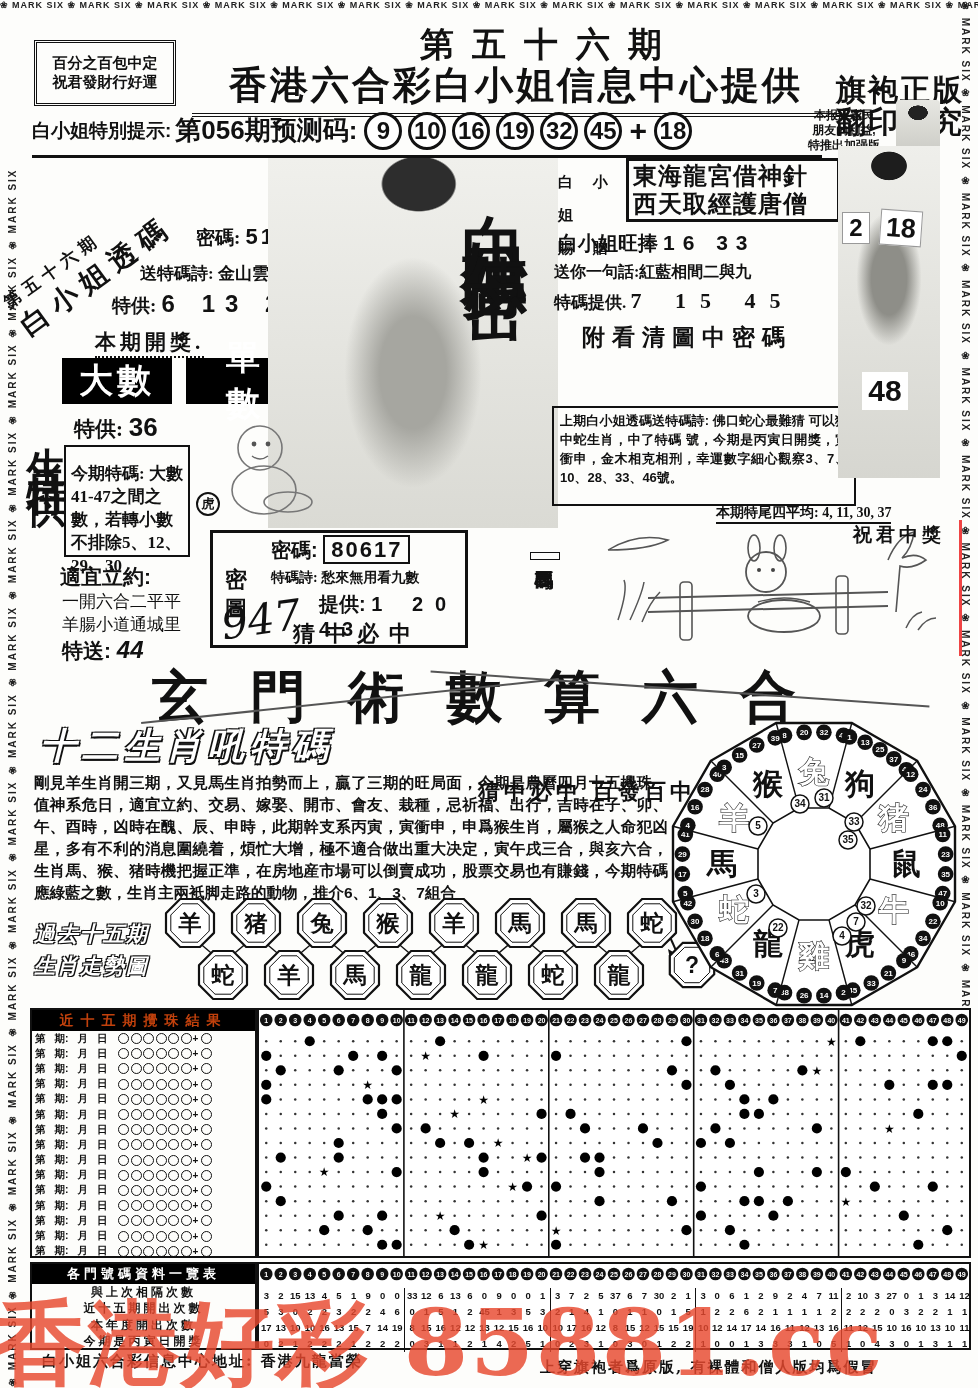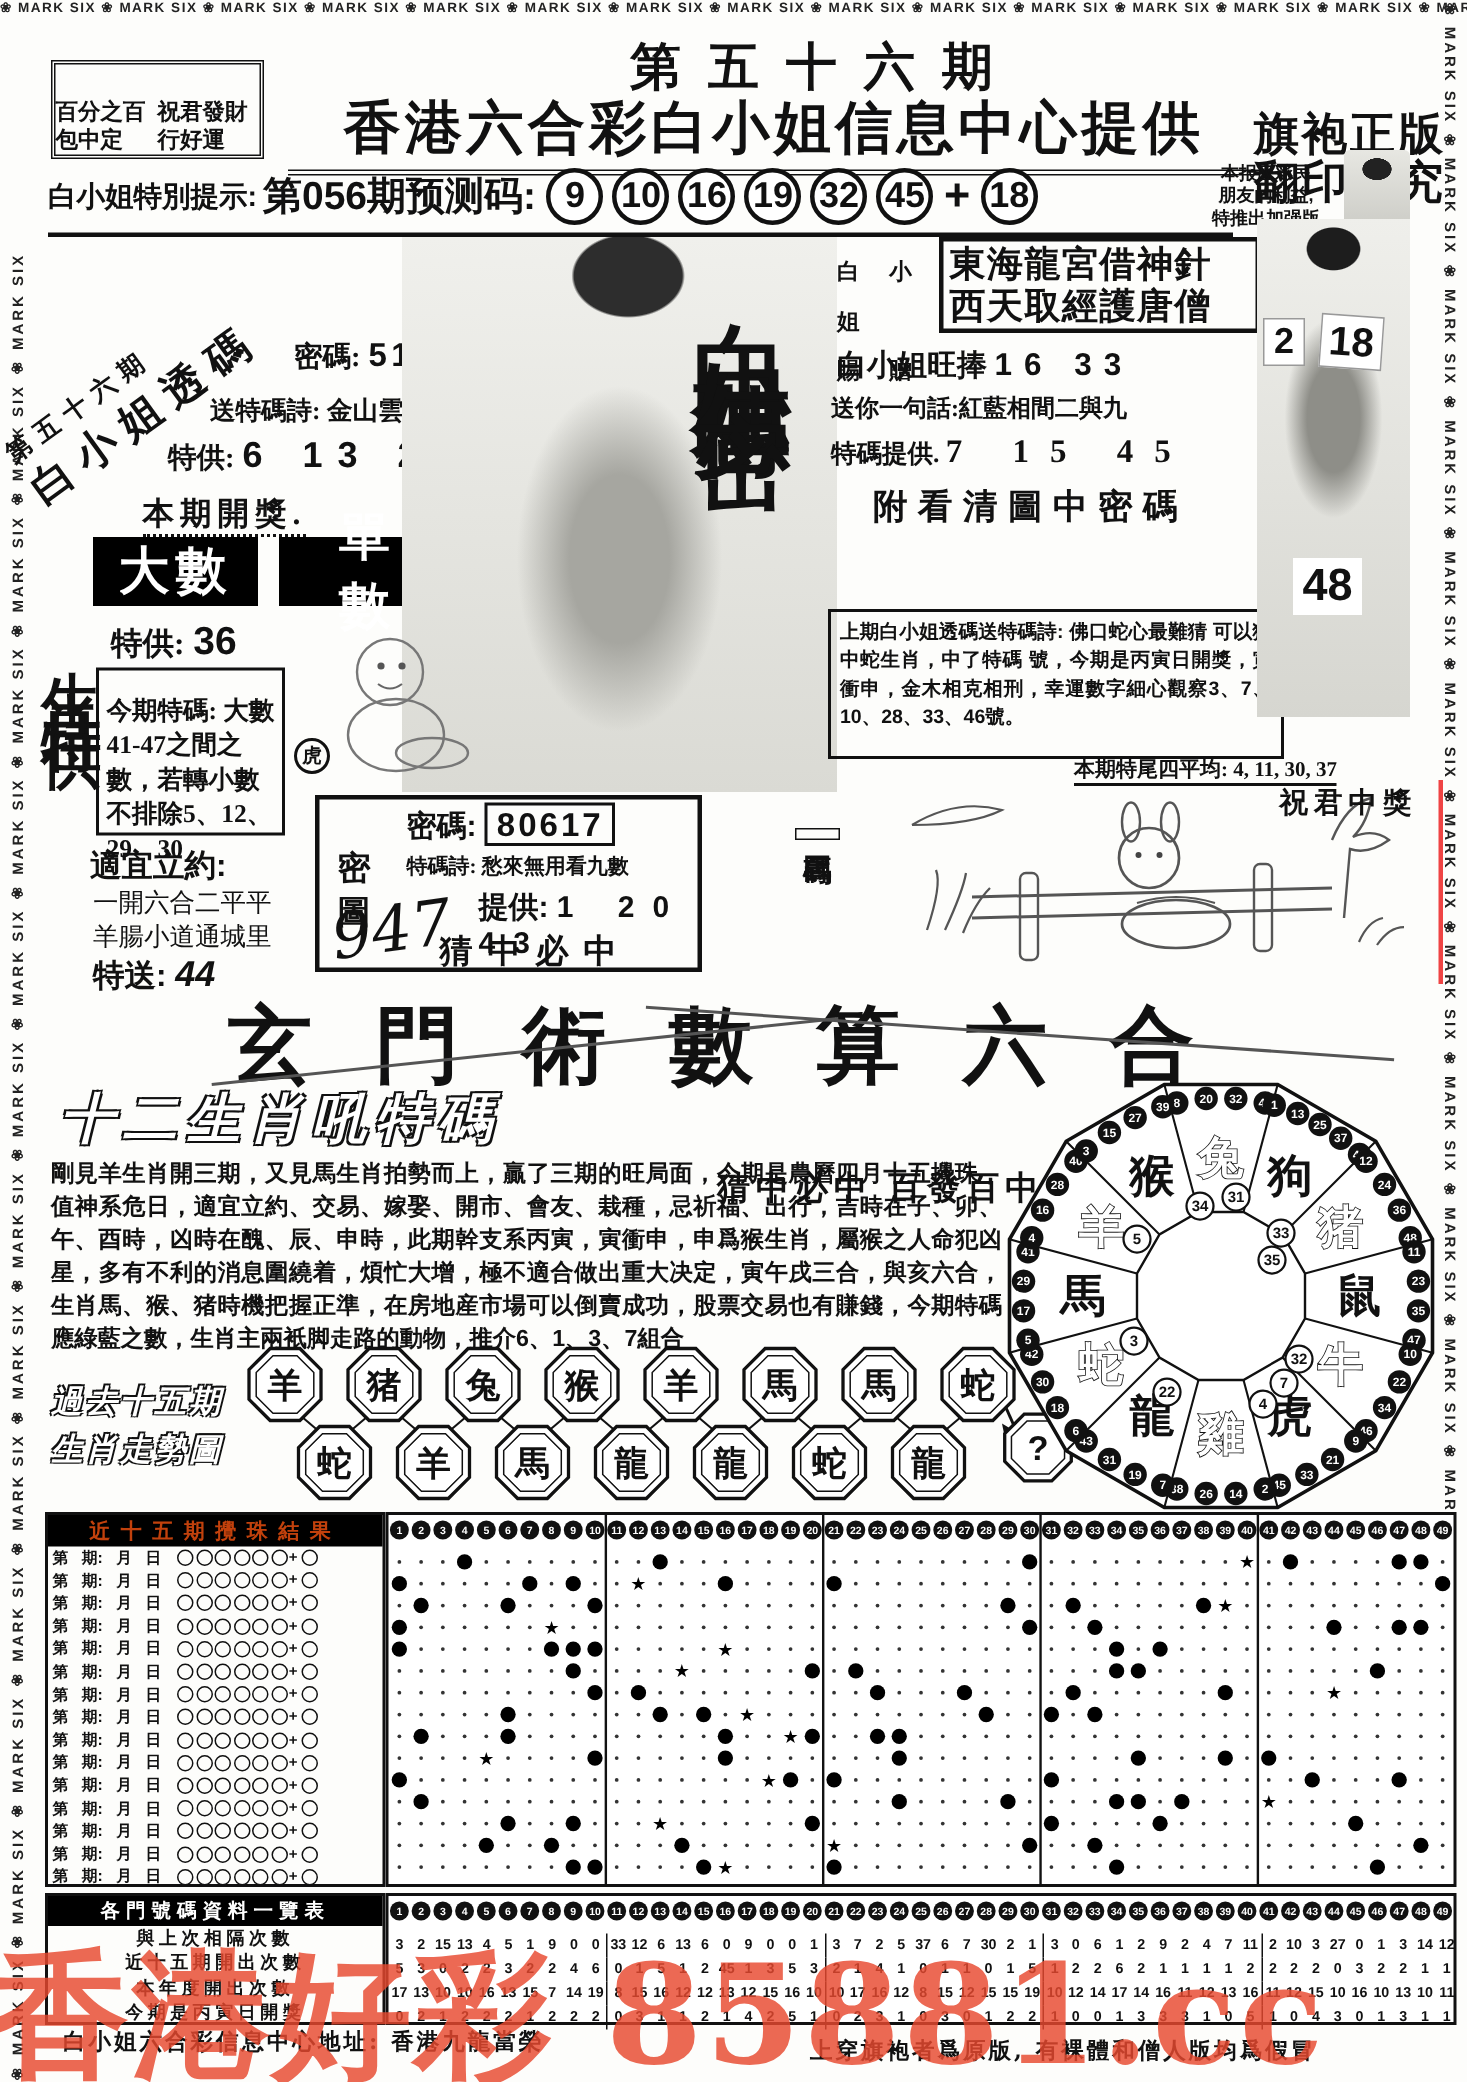--- a/index.html
+++ b/index.html
@@ -11,21 +11,21 @@
              font-size:9px;font-weight:bold;color:#222;white-space:nowrap;letter-spacing:1px;}
   .side-strip{position:absolute;top:0;width:26px;height:1388px;overflow:hidden;
               font-size:10px;font-weight:bold;color:#222;}
   .side-strip .inner{writing-mode:vertical-rl;transform:rotate(180deg);width:26px;height:1388px;
               letter-spacing:2px;line-height:26px;}
   .side-strip.right{right:0;}
   .side-strip.right .inner{transform:none;}
   .side-strip.left{left:0;}
   
   .corner-box{position:absolute;left:34px;top:40px;width:142px;height:66px;border:3px double #111;
-              display:flex;flex-direction:row;justify-content:center;align-items:flex-end;
+              display:flex;flex-direction:column;justify-content:center;align-items:center;
               font-size:15px;font-weight:bold;font-family:"Liberation Serif",serif;}
   .issue-title{position:absolute;left:300px;top:22px;width:500px;text-align:center;
                font-size:34px;font-weight:bold;font-family:"DejaVu Serif",serif;letter-spacing:18px;}
   .main-title{position:absolute;left:192px;top:60px;width:648px;text-align:center;font-size:38px;
               font-weight:bold;font-family:"DejaVu Serif",serif;letter-spacing:3px;
               border-bottom:4px double #111;padding-bottom:2px;}
   .stamp{position:absolute;left:836px;top:74px;width:136px;font-size:30px;font-weight:bold;
          line-height:1.05;letter-spacing:2px;}
   .pred-row{position:absolute;left:32px;top:106px;width:790px;height:52px;display:flex;
             align-items:center;border-bottom:3px solid #111;}

